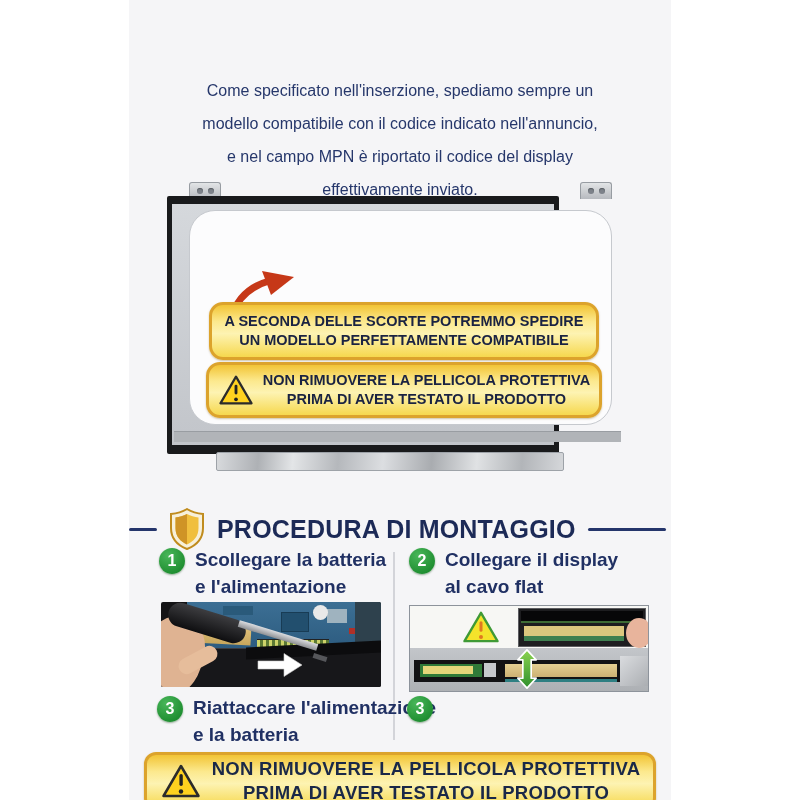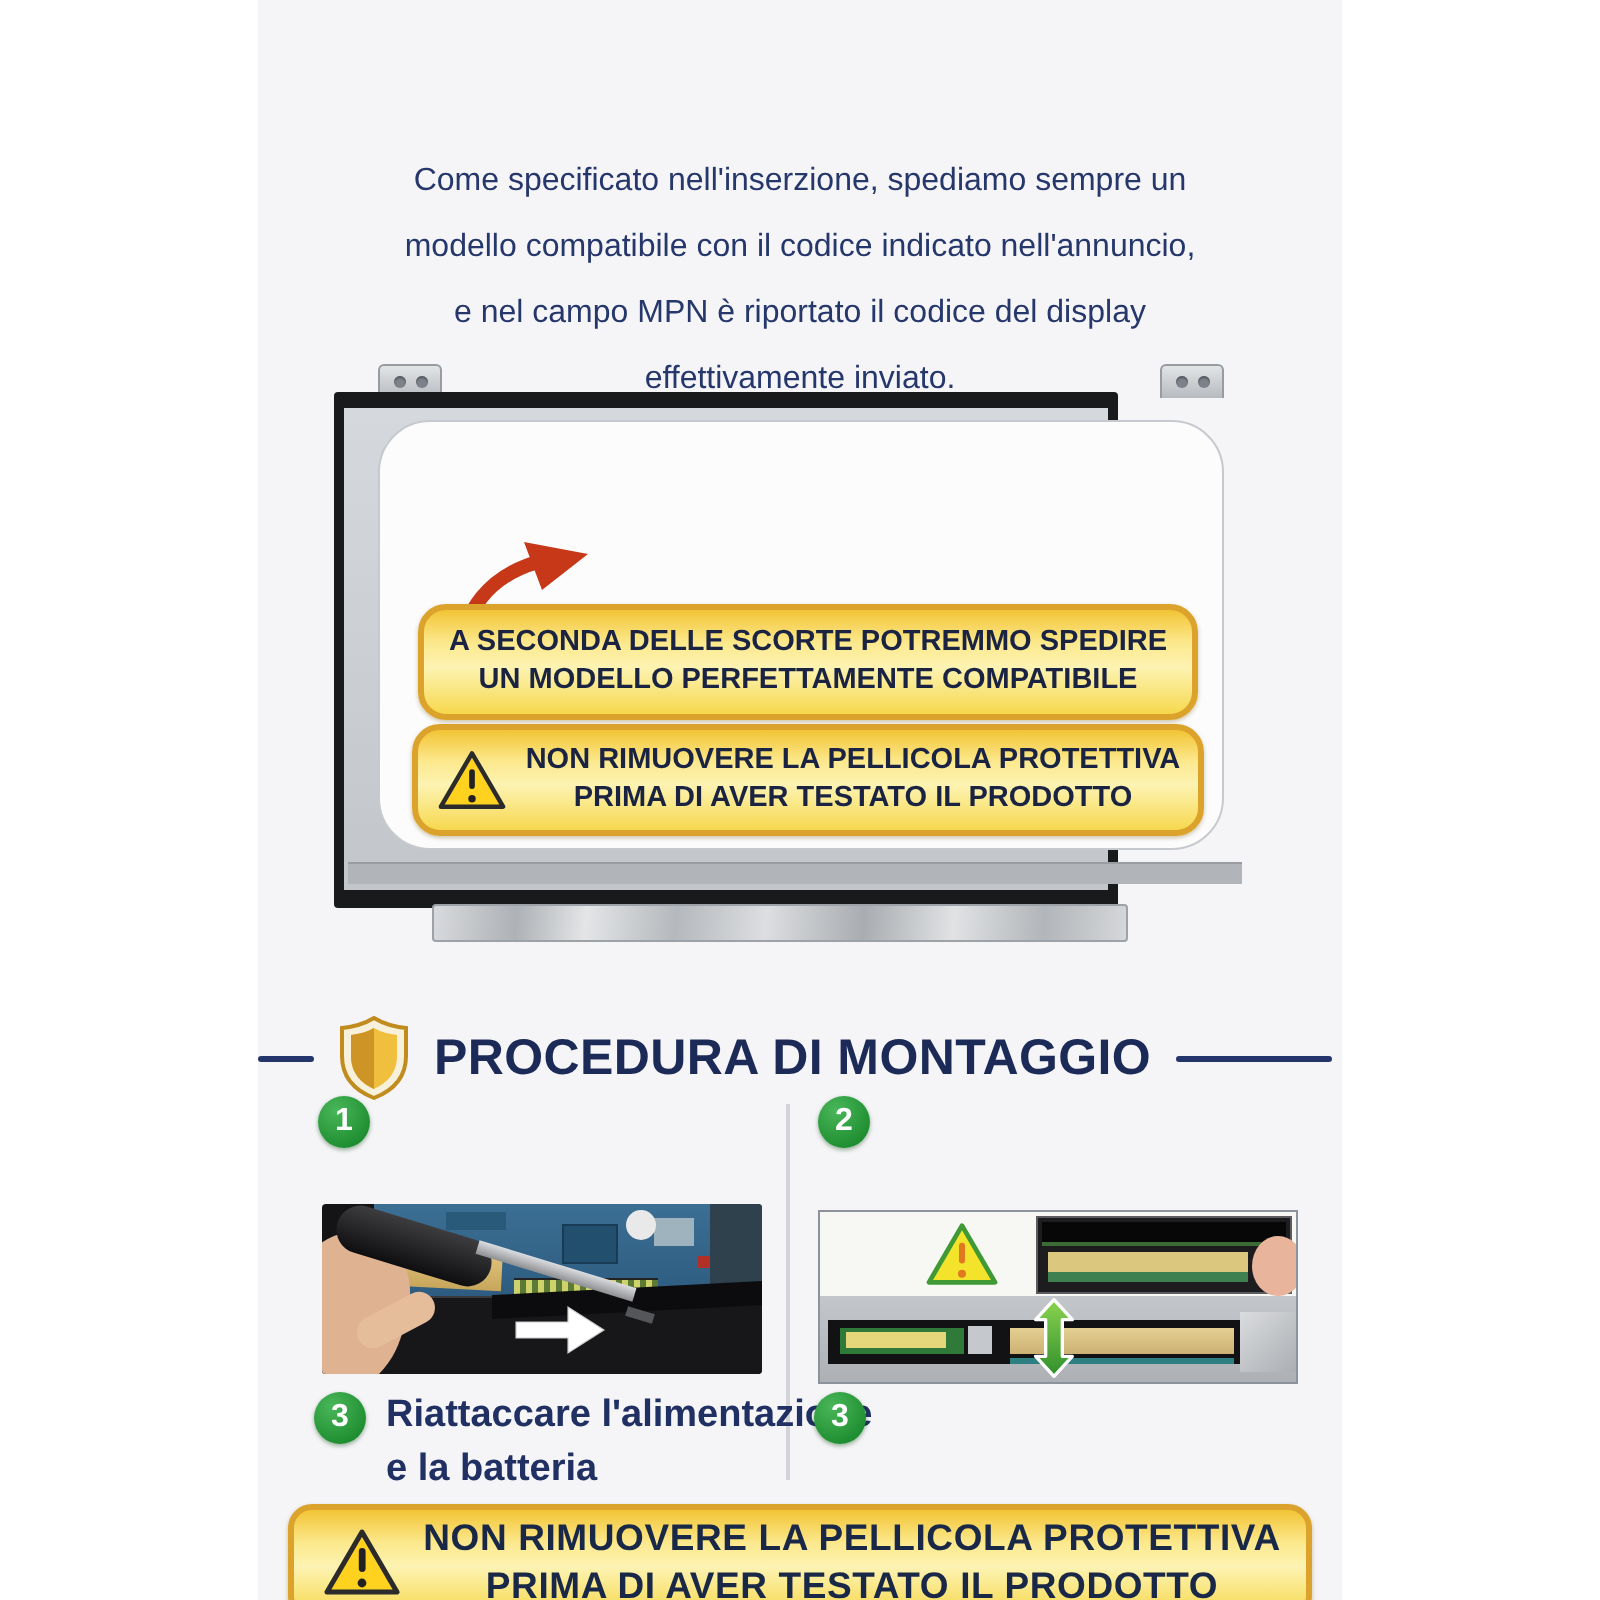--- a/index.html
+++ b/index.html
@@ -206,23 +206,27 @@
         <path d="M18 6 C14.5 8 10.5 9 6.5 9.5 V20 C6.5 28.5 11.5 33.5 18 36.5 Z" fill="#cf9426"></path>
       </svg>
       <div class="section-title">PROCEDURA DI MONTAGGIO</div>
       <div class="rule right"></div>
     </div>
 
     <div class="steps-divider"></div>
 
     <div class="step s1">
       <div class="step-badge">1</div>
+      <div class="step-text">Scollegare la batteria
+e l'alimentazione</div>
     </div>
     <div class="step s2">
       <div class="step-badge">2</div>
+      <div class="step-text">Collegare il display
+al cavo flat</div>
     </div>
 
     <div class="photo1">
       <div class="mb-board"></div>
       <div class="mb-chip3"></div>
       <div class="mb-chip1"></div>
       <div class="mb-chip2"></div>
       <div class="mb-dot"></div>
       <div class="mb-red"></div>
       <div class="mb-right"></div>

